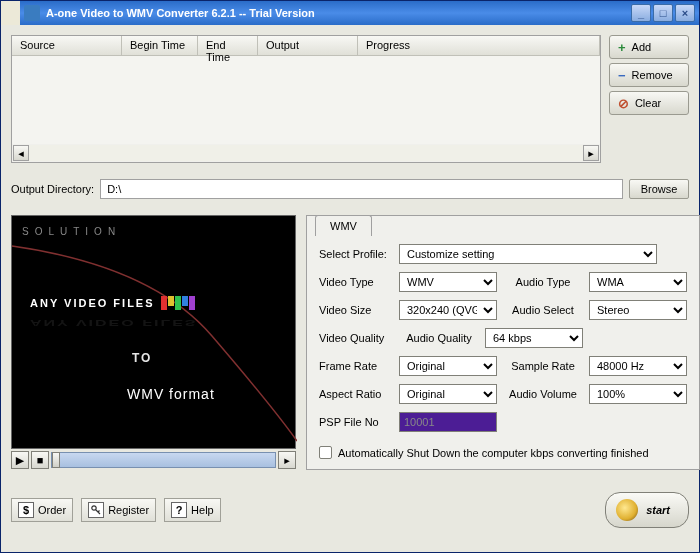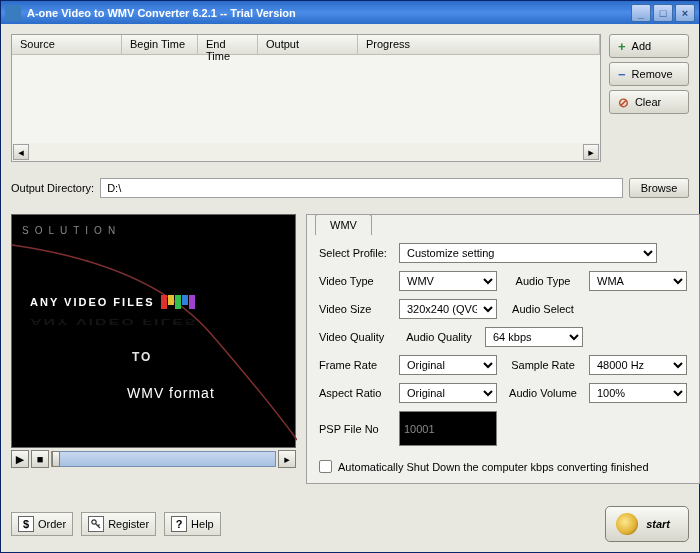--- a/index.html
+++ b/index.html
@@ -1,18 +1,18 @@
 <!DOCTYPE html>
 <html><head>
 <meta charset="utf-8">
 <style>
 * { margin: 0; padding: 0; box-sizing: border-box; font-family: Tahoma, Arial, sans-serif; font-size: 11px; }
 body { background: #d8e8f8; width: 700px; height: 553px; overflow: hidden; }
 .window { width: 700px; height: 553px; background: #ece9d8; border: 1px solid #0a246a; display: flex; flex-direction: column; }
-.titlebar { background: linear-gradient(to bottom, #2a6cc8, #4a8ce8, #2a6cc8); height: 24px; display: flex; align-items: center; padding: 0 4px; color: white; }
+.titlebar { background: linear-gradient(to bottom, #2a6cc8, #4a8ce8, #2a6cc8); height: 24px; display: flex; align-items: center; padding: 0 4px; color: white; margin-left: 19px; }
 .titlebar-icon { width: 16px; height: 16px; background: #3a7cc0; border-radius: 2px; margin-right: 6px; }
 .titlebar-text { flex: 1; font-weight: bold; font-size: 11px; }
 .winctrl { display: flex; gap: 2px; }
 .winbtn { width: 20px; height: 18px; background: linear-gradient(to bottom, #c8d8f8, #8aade0); border: 1px solid #3a6ca8; border-radius: 2px; display: flex; align-items: center; justify-content: center; font-weight: bold; color: #2a4c88; cursor: pointer; }
 .content { flex: 1; padding: 10px; background: #e8e8e0; display: flex; flex-direction: column; gap: 16px; position: relative; }
 .toprow { display: flex; gap: 8px; }
 .gridwrap { flex: 1; border: 1px solid #a0a0a0; background: #f0f0ec; position: relative; height: 128px; }
 .gridhead { display: flex; background: linear-gradient(to bottom, #f8f8f4, #e0e0d8); border-bottom: 1px solid #c0c0b8; height: 20px; }
 .gridcol { padding: 3px 8px; border-right: 1px solid #c0c0b8; }
 .gridbody { height: 88px; background: #f4f4f0; }
@@ -41,28 +41,28 @@
 .pcslider { flex: 1; height: 16px; background: linear-gradient(#c8d8f0,#a8c0e0); border: 1px solid #7890b0; position: relative; }
 .pcthumb { position: absolute; left: 0; top: -1px; width: 8px; height: 16px; background: linear-gradient(#f8f8f4,#d0d0c8); border: 1px solid #808078; }
 .settings { flex: 1; border: 1px solid #a0a0a0; background: #f0f0ec; position: relative; padding: 28px 12px 10px; }
 .tab { position: absolute; top: -1px; left: 8px; background: #f0f0ec; border: 1px solid #a0a0a0; border-bottom: none; padding: 4px 14px; border-radius: 3px 3px 0 0; }
 .frow { display: flex; align-items: center; margin-bottom: 8px; gap: 6px; }
 .flbl { width: 74px; }
 .flbl2 { width: 80px; text-align: center; }
 .fsel { height: 20px; border: 1px solid #808078; background: #fff; padding: 1px 3px; }
 .fsel-wide { width: 258px; }
 .fsel-m { width: 98px; }
-.finput { width: 98px; height: 35px; border: 1px solid #808078; background: #000000; padding: 2px 4px; color: #888; }
+.finput { width: 98px; height: 20px; border: 1px solid #808078; background: #4c1d95; padding: 2px 4px; color: #888; }
 .fchk { display: flex; align-items: center; gap: 6px; margin-top: 14px; }
 .fchkbox { width: 13px; height: 13px; border: 1px solid #808078; background: #fff; border-radius: 2px; }
 .botrow { display: flex; align-items: center; justify-content: space-between; margin-top: 6px; }
 .botleft { display: flex; gap: 8px; }
 .botbtn { display: flex; align-items: center; gap: 4px; padding: 3px 6px; border: 1px solid #a0a098; background: linear-gradient(#f8f8f4,#e0e0d8); cursor: pointer; }
 .boticon { width: 16px; height: 16px; border: 1px solid #666; background: #fff; display: flex; align-items: center; justify-content: center; font-weight: bold; font-size: 11px; }
-.startbtn { height: 36px; padding: 0 18px 0 10px; border: 1px solid #808078; border-radius: 5px; background: linear-gradient(to bottom, #fafaf6, #d6d6cc); display: flex; align-items: center; gap: 8px; cursor: pointer; font-size: 20px; font-weight: bold; font-style: italic; }
+.startbtn { height: 36px; padding: 0 18px 0 10px; border: 1px solid #808078; border-radius: 15px; background: linear-gradient(to bottom, #fafaf6, #d6d6cc); display: flex; align-items: center; gap: 8px; cursor: pointer; font-size: 20px; font-weight: bold; font-style: italic; }
 .starticon { width: 22px; height: 22px; border-radius: 50%; background: radial-gradient(circle at 40% 40%, #ffe890, #e0b030 60%, #604010); }
 select { font-size: 11px; }
 </style>
 </head>
 <body>
 
 <div class="window">
   <div class="titlebar">
     <div class="titlebar-icon"></div>
     <div class="titlebar-text">A-one Video to WMV Converter 6.2.1 -- Trial Version</div>
@@ -155,20 +155,21 @@
           <span class="flbl">Video Type</span>
           <select class="fsel fsel-m"><option>WMV</option></select>
           <span class="flbl2">Audio Type</span>
           <select class="fsel fsel-m"><option>WMA</option></select>
         </div>
 
         <div class="frow">
           <span class="flbl">Video Size</span>
           <select class="fsel fsel-m"><option>320x240 (QVGA)</option></select>
           <span class="flbl2">Audio Select</span>
+          <select class="fsel fsel-m"><option>Stereo</option></select>
         </div>
 
         <div class="frow">
           <span class="flbl">Video Quality</span>
           <span class="flbl2">Audio Quality</span>
           <select class="fsel fsel-m"><option>64 kbps</option></select>
         </div>
 
         <div class="frow">
           <span class="flbl">Frame Rate</span>

